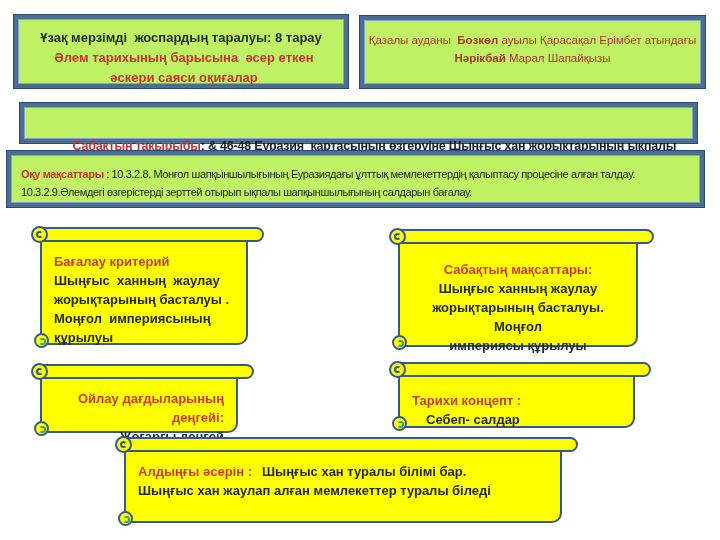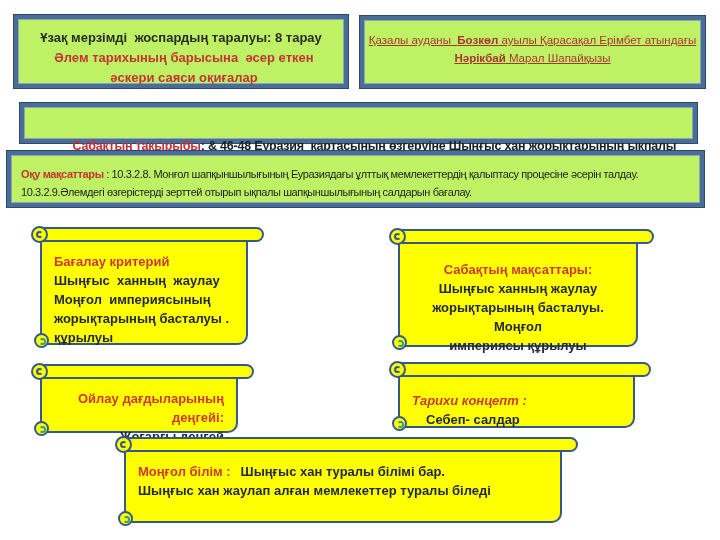--- a/index.html
+++ b/index.html
@@ -11,21 +11,21 @@
   
   .panel{
     position:absolute;box-sizing:border-box;
     background:#bef264;
     border:4px solid #4a6d96;
     box-shadow:0 0 0 1px #2c4a6e, inset 0 0 0 1px #8aa5c4;
   }
   .panel-headerleft{left:14px;top:15px;width:334px;height:73px;text-align:center;padding-top:9px;}
   .panel-headerleft .l1{font-size:13px;font-weight:700;color:#2b2b2b;line-height:20px;white-space:pre-wrap;}
   .panel-headerleft .l2{font-size:13px;font-weight:700;color:#c43434;line-height:20px;padding:0 14px;white-space:pre-wrap;margin-left:6px;}
-  .panel-headerright{left:360px;top:16px;width:345px;height:72px;text-align:center;padding-top:11px;color:#a93434;text-decoration:underline;}
+  .panel-headerright{left:360px;top:16px;width:345px;height:72px;text-align:center;padding-top:11px;color:#a93434;}
   .panel-headerright .ln{font-size:11.5px;line-height:18px;white-space:pre-wrap;}
   .panel-headerright .b{font-weight:700;}
   .panel-topic{left:20px;top:103px;width:677px;height:40px;padding:11px 6px 0 40px;white-space:pre;letter-spacing:-0.2px;}
   .panel-topic .lbl{color:#c43434;font-weight:700;font-size:12.5px;}
   .panel-topic .txt{color:#1f1f1f;font-weight:700;font-size:12.5px;}
   .panel-objectives{left:7px;top:151px;width:697px;height:56px;padding:10px 4px 0 10px;letter-spacing:-0.4px;}
   .panel-objectives .row{white-space:pre;line-height:18px;font-size:11px;}
   .panel-objectives .lbl{color:#c43434;font-weight:700;}
   .panel-objectives .txt{color:#232323;font-weight:400;}
   
@@ -57,21 +57,21 @@
   }
   .scroll .t-red{color:#cc3a32;font-weight:700;font-size:13px;line-height:19px;}
   .scroll .t-dark{color:#22293a;font-weight:700;font-size:13px;line-height:19px;white-space:pre-wrap;}
   .scroll-criteria{left:32px;top:227px;width:232px;height:118px;}
   .scroll-goals{left:390px;top:229px;width:264px;height:118px;}
   .scroll-goals .sbody{text-align:center;padding-top:18px;}
   .scroll-thinking{left:32px;top:364px;width:222px;height:69px;text-align:right;}
   .scroll-concept{left:390px;top:362px;width:261px;height:66px;}
   .scroll-concept .sbody{padding-top:16px;}
   .scroll-concept .t-dark{display:inline-block;margin-left:14px;}
-  .scroll-concept .t-red{display:inline-block;font-style:italic;}
+  .scroll-concept .t-red{display:inline-block;}
   .scroll-prior{left:116px;top:437px;width:462px;height:86px;}
   .scroll-prior .t-red{display:inline;}
   .scroll-prior .gap{margin-left:10px;}
 </style>
 </head>
 <body>
 
 <div class="panel panel-headerleft">
   <div class="l1">Ұзақ мерзімді  жоспардың таралуы: 8 тарау</div>
   <div class="l2">Әлем тарихының барысына  әсер еткен әскери саяси оқиғалар</div>
@@ -80,32 +80,32 @@
 <div class="panel panel-headerright">
   <div class="ln"><span>Қазалы ауданы  </span><span class="b">Бозкөл</span><span> ауылы Қарасақал Ерімбет атындағы</span></div>
   <div class="ln"><span class="b">Нәрікбай</span><span> Марал Шапайқызы</span></div>
 </div>
 
 <div class="panel panel-topic">
   <span class="lbl">Сабақтың тақырыбы</span><span class="txt">: &amp; 46-48 Еуразия  картасының өзгеруіне Шыңғыс хан жорықтарының ықпалы</span>
 </div>
 
 <div class="panel panel-objectives">
-  <div class="row"><span class="lbl">Оқу мақсаттары</span><span class="txt"> : 10.3.2.8. Монғол шапқыншылығының Еуразиядағы ұлттық мемлекеттердің қалыптасу процесіне әсерін талдау.</span></div>
+  <div class="row"><span class="lbl">Оқу мақсаттары</span><span class="txt"> : 10.3.2.8. Монғол шапқыншылығының Еуразиядағы ұлттық мемлекеттердің қалыптасу процесіне алған талдау.</span></div>
   <div class="row"><span class="txt">10.3.2.9.Әлемдегі өзгерістерді зерттей отырып ықпалы шапқыншылығының салдарын бағалау.</span></div>
 </div>
 
 <div class="scroll scroll-criteria">
   <div class="roll"></div>
   <div class="spiral"></div>
   <div class="sbody">
     <div class="t-red">Бағалау критерий</div>
     <div class="t-dark">Шыңғыс  ханның  жаулау</div>
+    <div class="t-dark">жорықтарының басталуы .</div>
     <div class="t-dark">Моңғол  империясының</div>
-    <div class="t-dark">жорықтарының басталуы .</div>
     <div class="t-dark">құрылуы</div>
   </div>
   <div class="curl"></div>
 </div>
 
 <div class="scroll scroll-goals">
   <div class="roll"></div>
   <div class="spiral"></div>
   <div class="sbody">
     <div class="t-red">Сабақтың мақсаттары:</div>
@@ -132,17 +132,17 @@
   <div class="sbody">
     <span class="t-red">Тарихи концепт :</span><span class="t-dark">Себеп- салдар</span>
   </div>
   <div class="curl"></div>
 </div>
 
 <div class="scroll scroll-prior">
   <div class="roll"></div>
   <div class="spiral"></div>
   <div class="sbody">
-    <div><span class="t-red">Моңғол білім :</span><span class="t-dark gap">Шыңғыс хан туралы білімі бар.</span></div>
+    <div><span class="t-red">Алдыңғы әсерін :</span><span class="t-dark gap">Шыңғыс хан туралы білімі бар.</span></div>
     <div class="t-dark">Шыңғыс хан жаулап алған мемлекеттер туралы біледі</div>
   </div>
   <div class="curl"></div>
 </div>
 
 </body></html>

